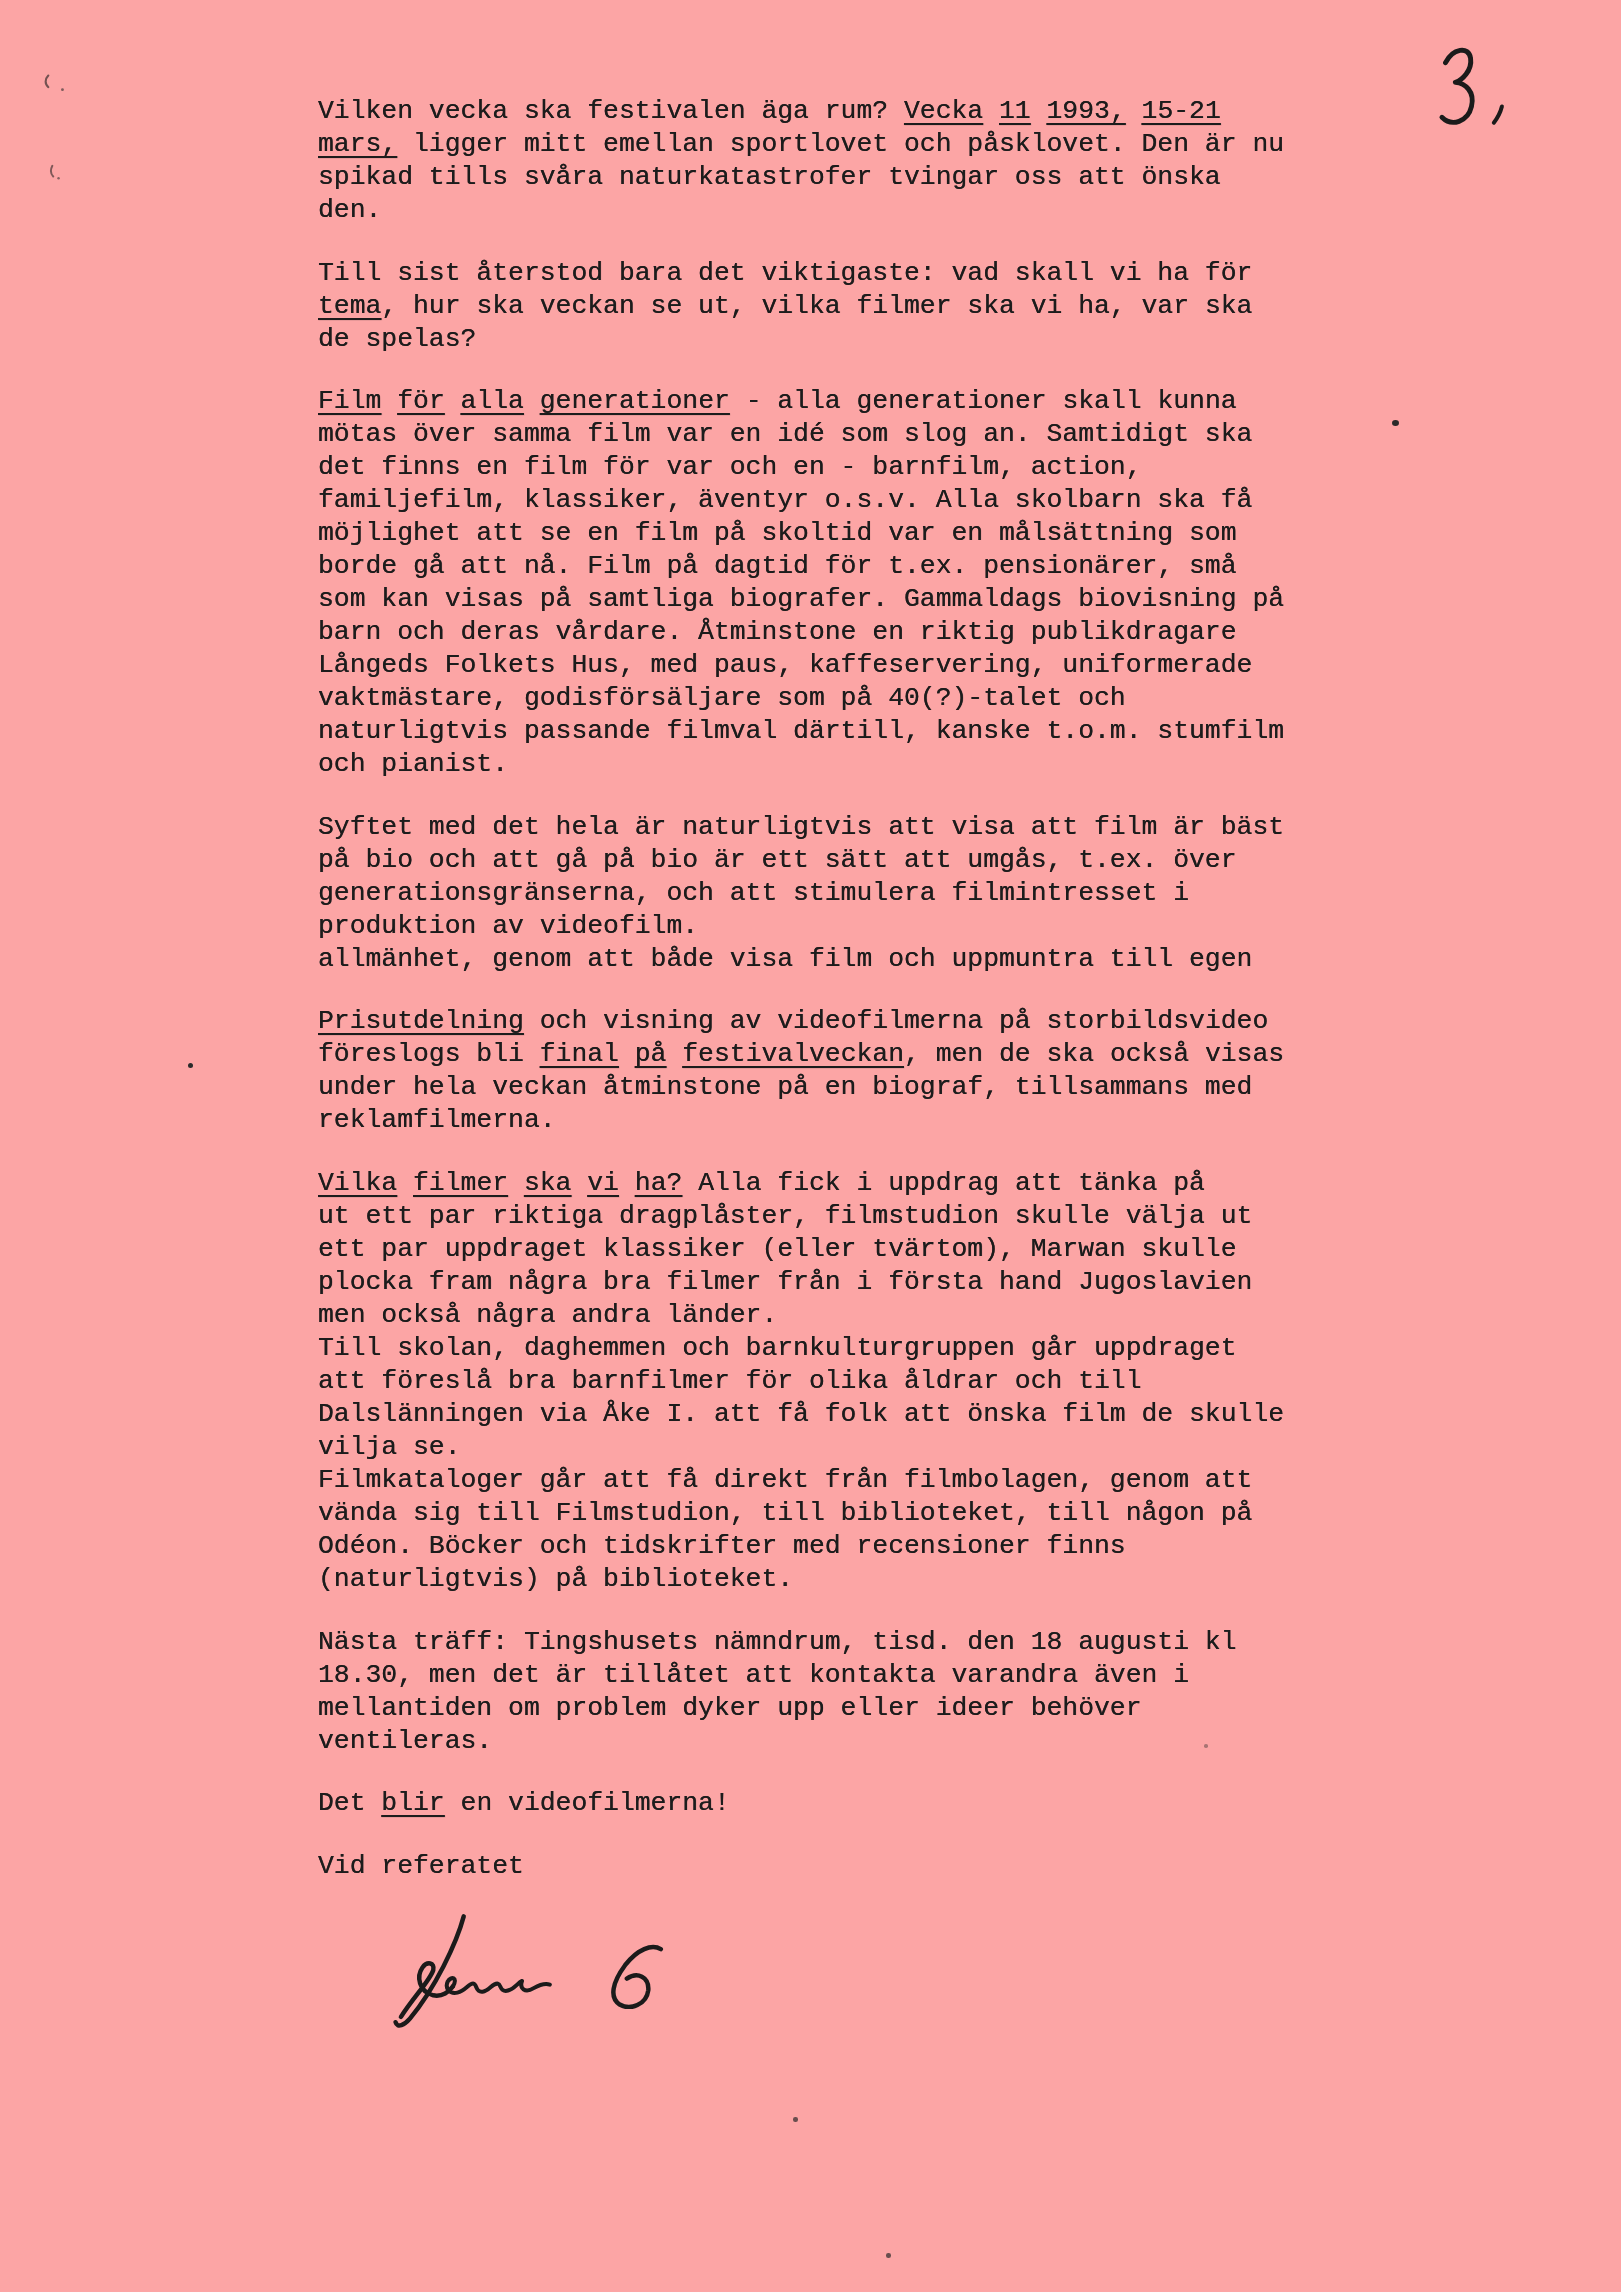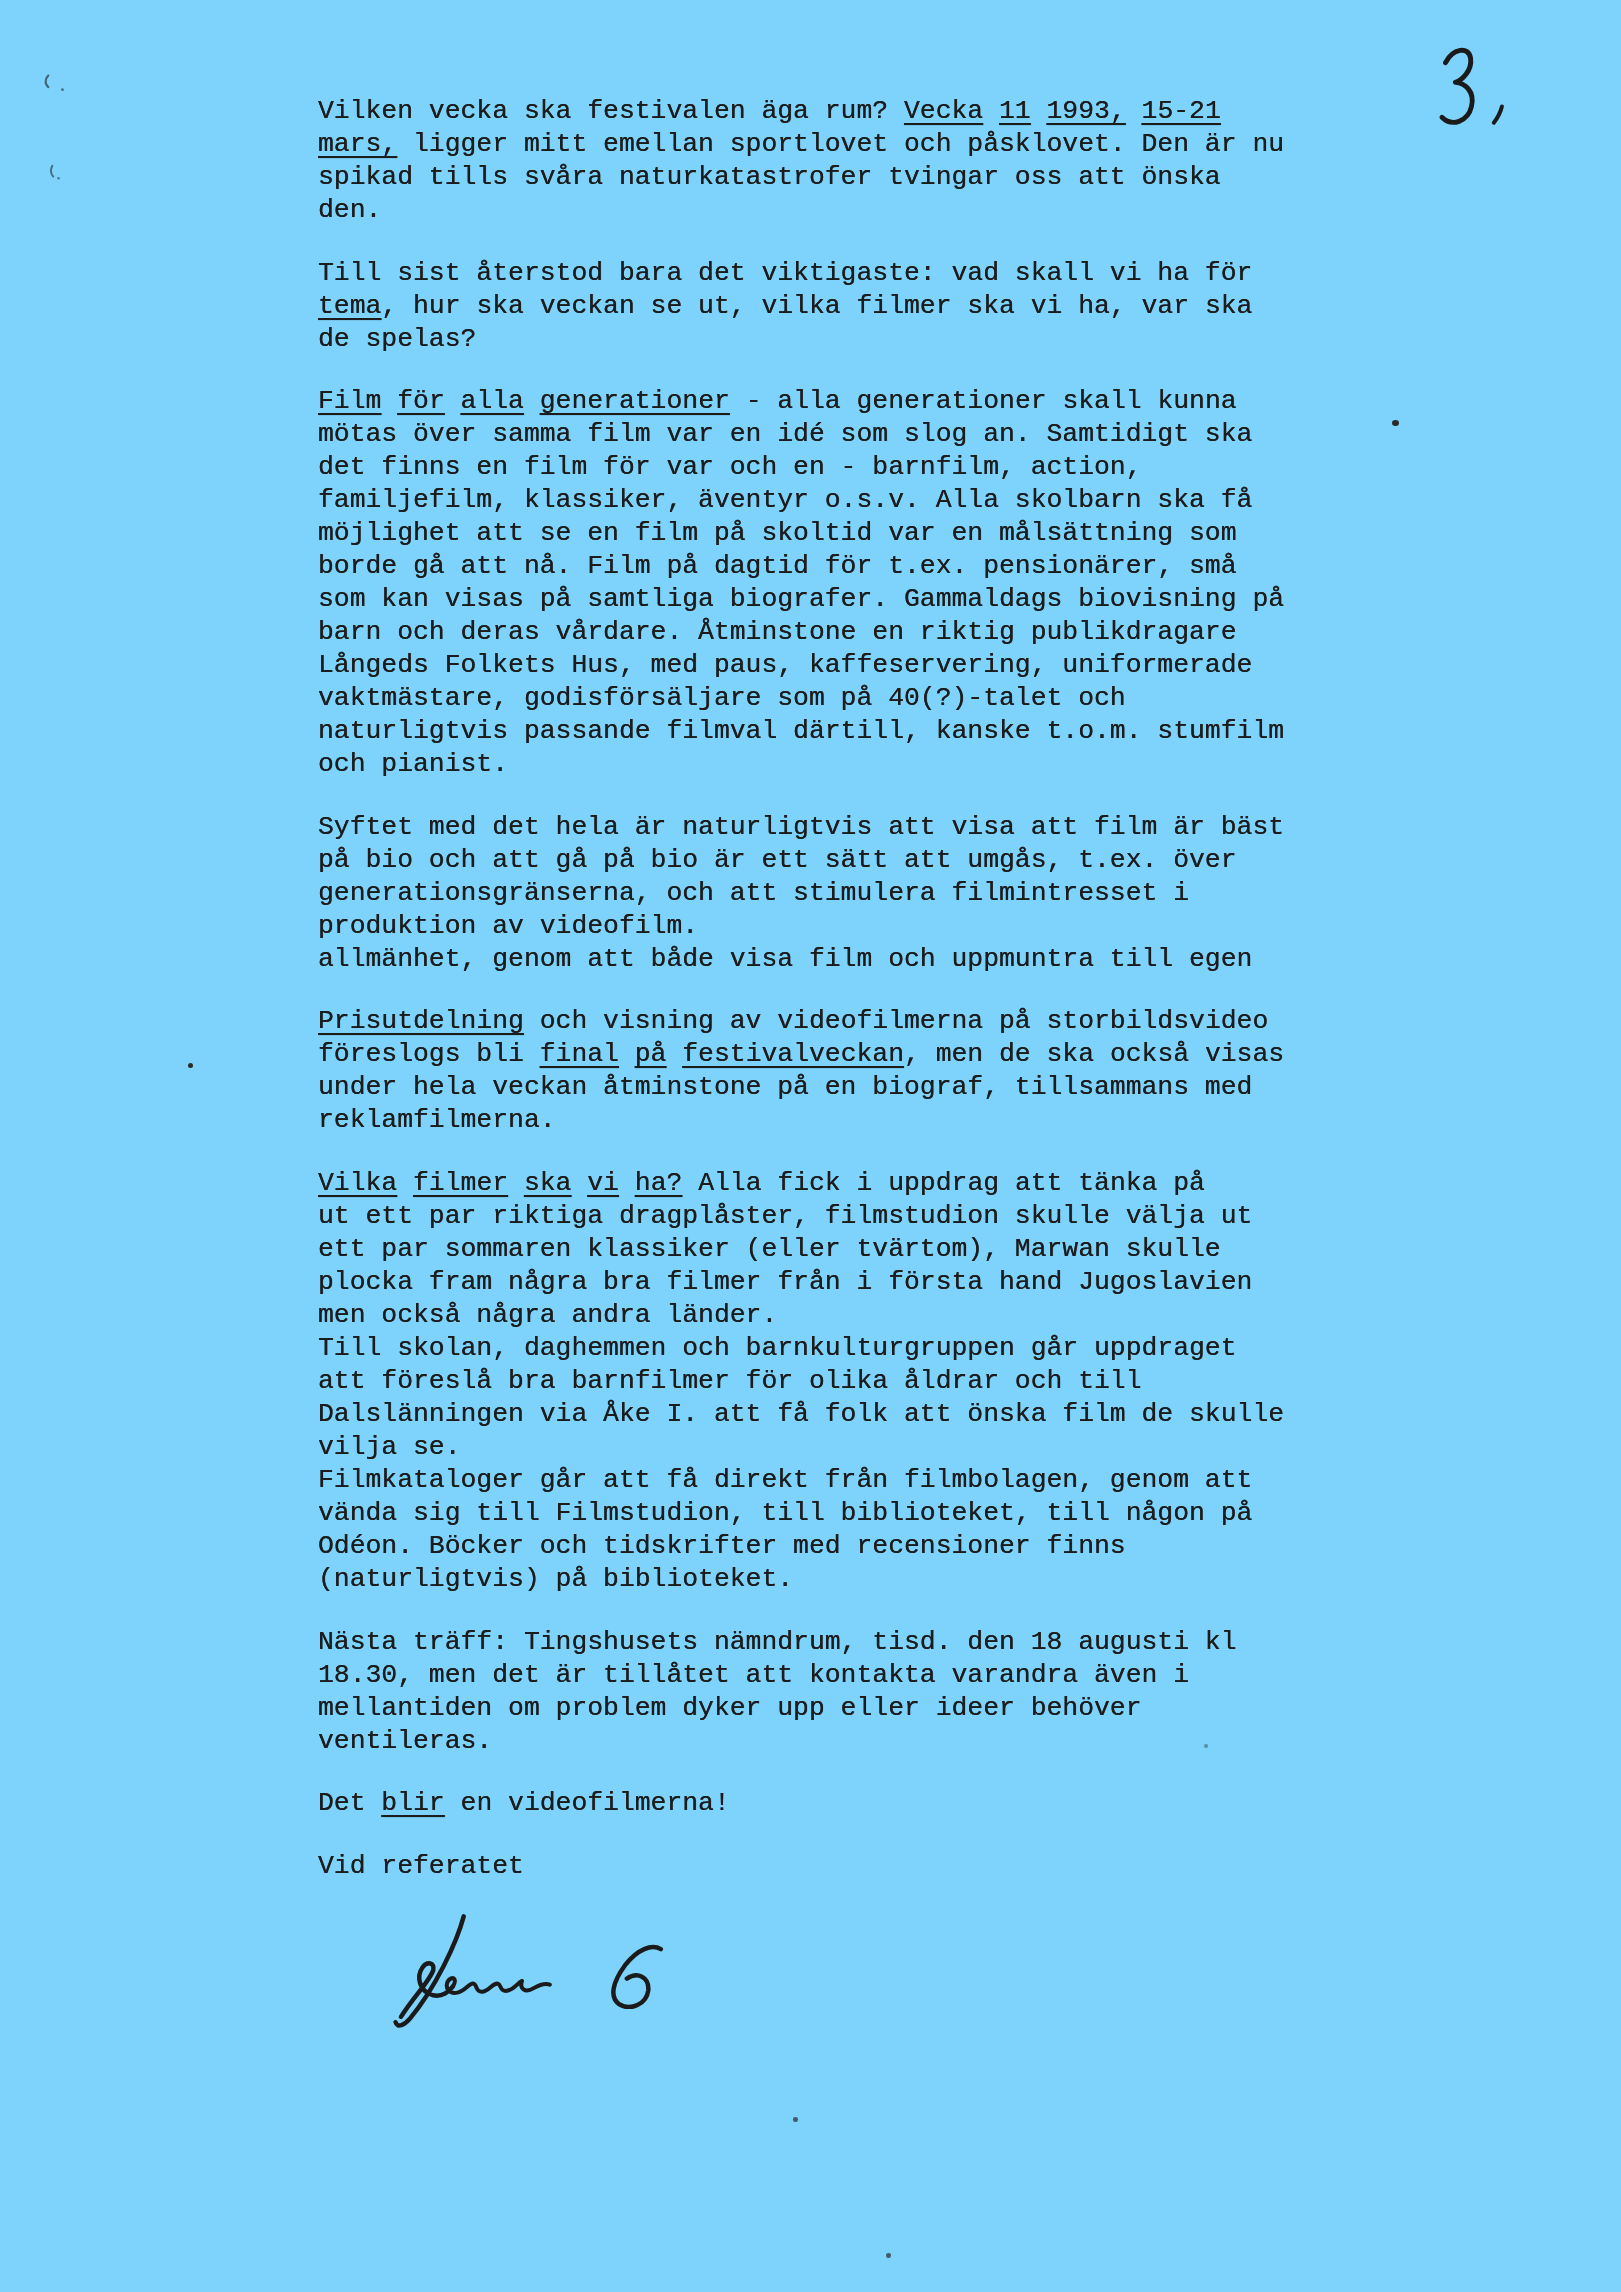--- a/index.html
+++ b/index.html
@@ -2,21 +2,21 @@
 <html style="font-size:14.3px"><head>
 <meta charset="utf-8">
 <style>
   html,body{margin:0;padding:0}
   body{
     width:1621px;height:2293px;position:relative;overflow:hidden;
     background:#fdfdfc;
     font-family:"Liberation Mono","DejaVu Sans Mono",monospace;
     color:#1c1c1c;
   }
-  .page{position:absolute;inset:0;background:#7dd3fc}
+  .page{position:absolute;inset:0;background:#fca5a5}
   .doc-text{
     position:absolute;left:318px;top:95px;
     font-size:26.4px;line-height:33px;
     text-shadow:0 0 0.5px rgba(25,25,25,.8), 0.4px 0.4px 0 rgba(35,35,35,.25);
   }
   .para{margin:0 0 29.6px 0}
   .line{white-space:pre;height:33px}
   .u{
     text-decoration:underline;
     text-decoration-thickness:2.3px;
@@ -66,21 +66,21 @@
       </div>
       <div class="para">
         <div class="line"><span class="u">Prisutdelning</span><span> och visning av videofilmerna på storbildsvideo</span></div>
         <div class="line"><span>föreslogs bli </span><span class="u">final</span><span> </span><span class="u">på</span><span> </span><span class="u">festivalveckan</span><span>, men de ska också visas</span></div>
         <div class="line"><span>under hela veckan åtminstone på en biograf, tillsammans med</span></div>
         <div class="line"><span>reklamfilmerna.</span></div>
       </div>
       <div class="para">
         <div class="line"><span class="u">Vilka</span><span> </span><span class="u">filmer</span><span> </span><span class="u">ska</span><span> </span><span class="u">vi</span><span> </span><span class="u">ha?</span><span> Alla fick i uppdrag att tänka på</span></div>
         <div class="line"><span>ut ett par riktiga dragplåster, filmstudion skulle välja ut</span></div>
-        <div class="line"><span>ett par sommaren klassiker (eller tvärtom), Marwan skulle</span></div>
+        <div class="line"><span>ett par uppdraget klassiker (eller tvärtom), Marwan skulle</span></div>
         <div class="line"><span>plocka fram några bra filmer från i första hand Jugoslavien</span></div>
         <div class="line"><span>men också några andra länder.</span></div>
         <div class="line"><span>Till skolan, daghemmen och barnkulturgruppen går uppdraget</span></div>
         <div class="line"><span>att föreslå bra barnfilmer för olika åldrar och till</span></div>
         <div class="line"><span>Dalslänningen via Åke I. att få folk att önska film de skulle</span></div>
         <div class="line"><span>vilja se.</span></div>
         <div class="line"><span>Filmkataloger går att få direkt från filmbolagen, genom att</span></div>
         <div class="line"><span>vända sig till Filmstudion, till biblioteket, till någon på</span></div>
         <div class="line"><span>Odéon. Böcker och tidskrifter med recensioner finns</span></div>
         <div class="line"><span>(naturligtvis) på biblioteket.</span></div>

